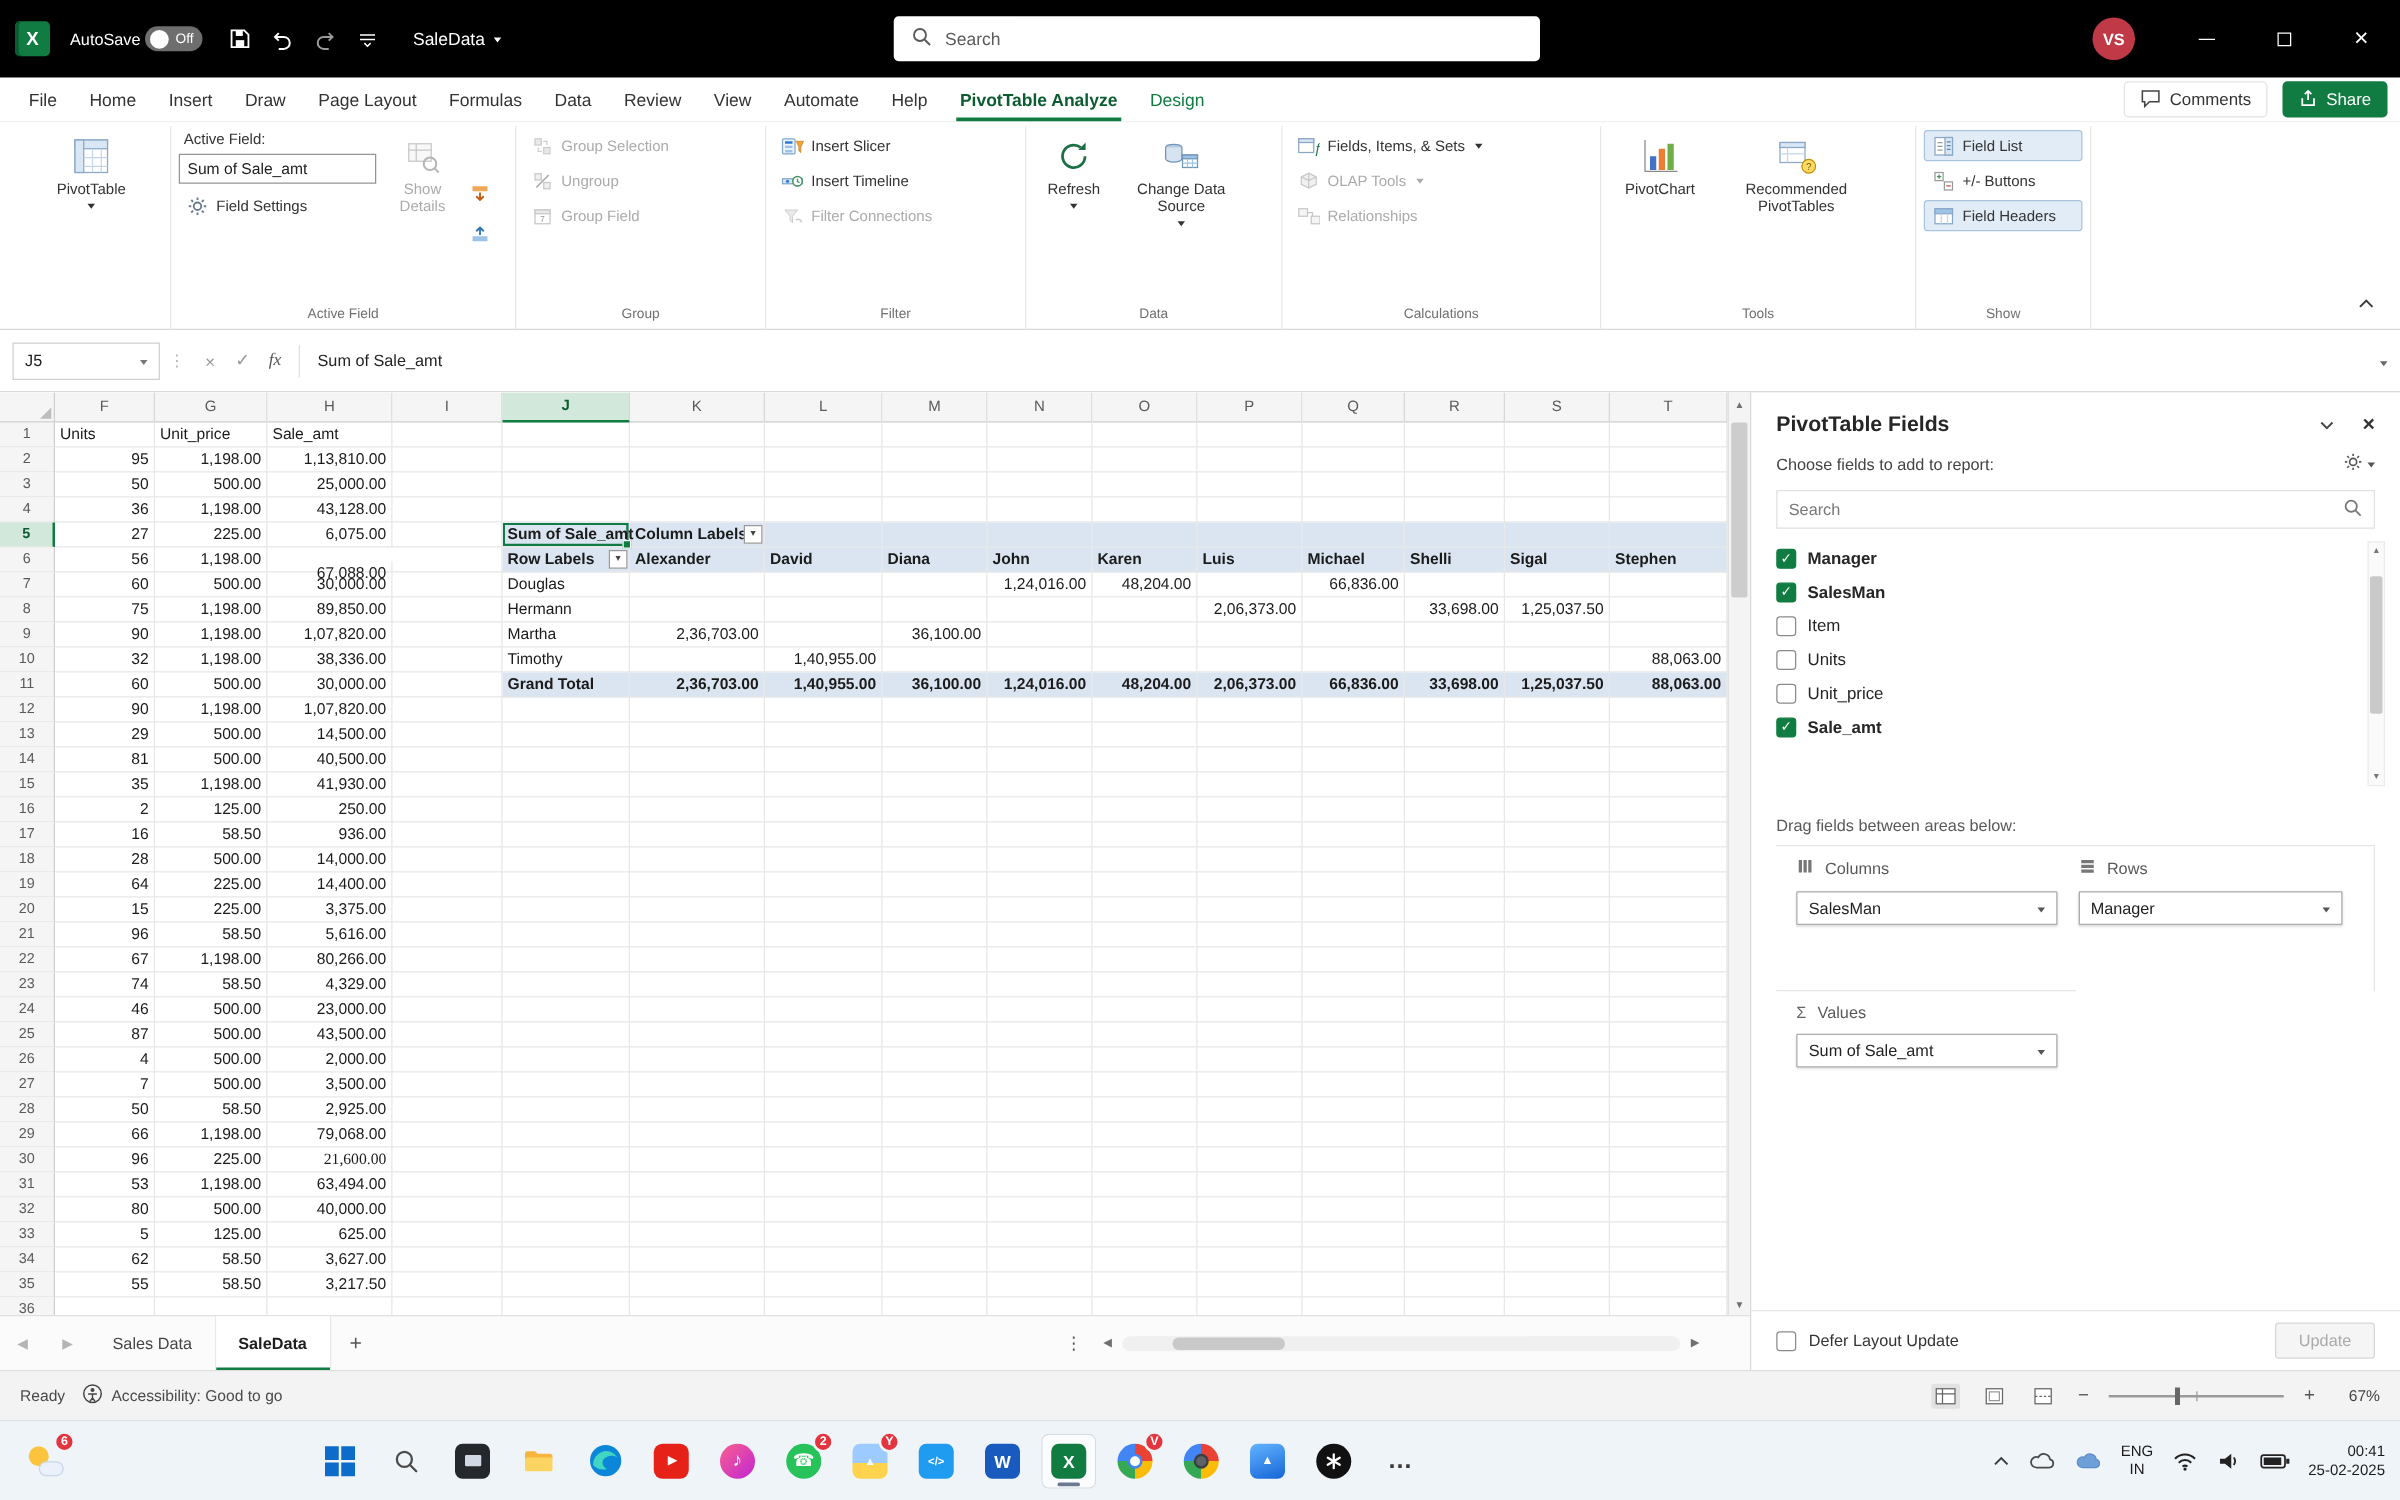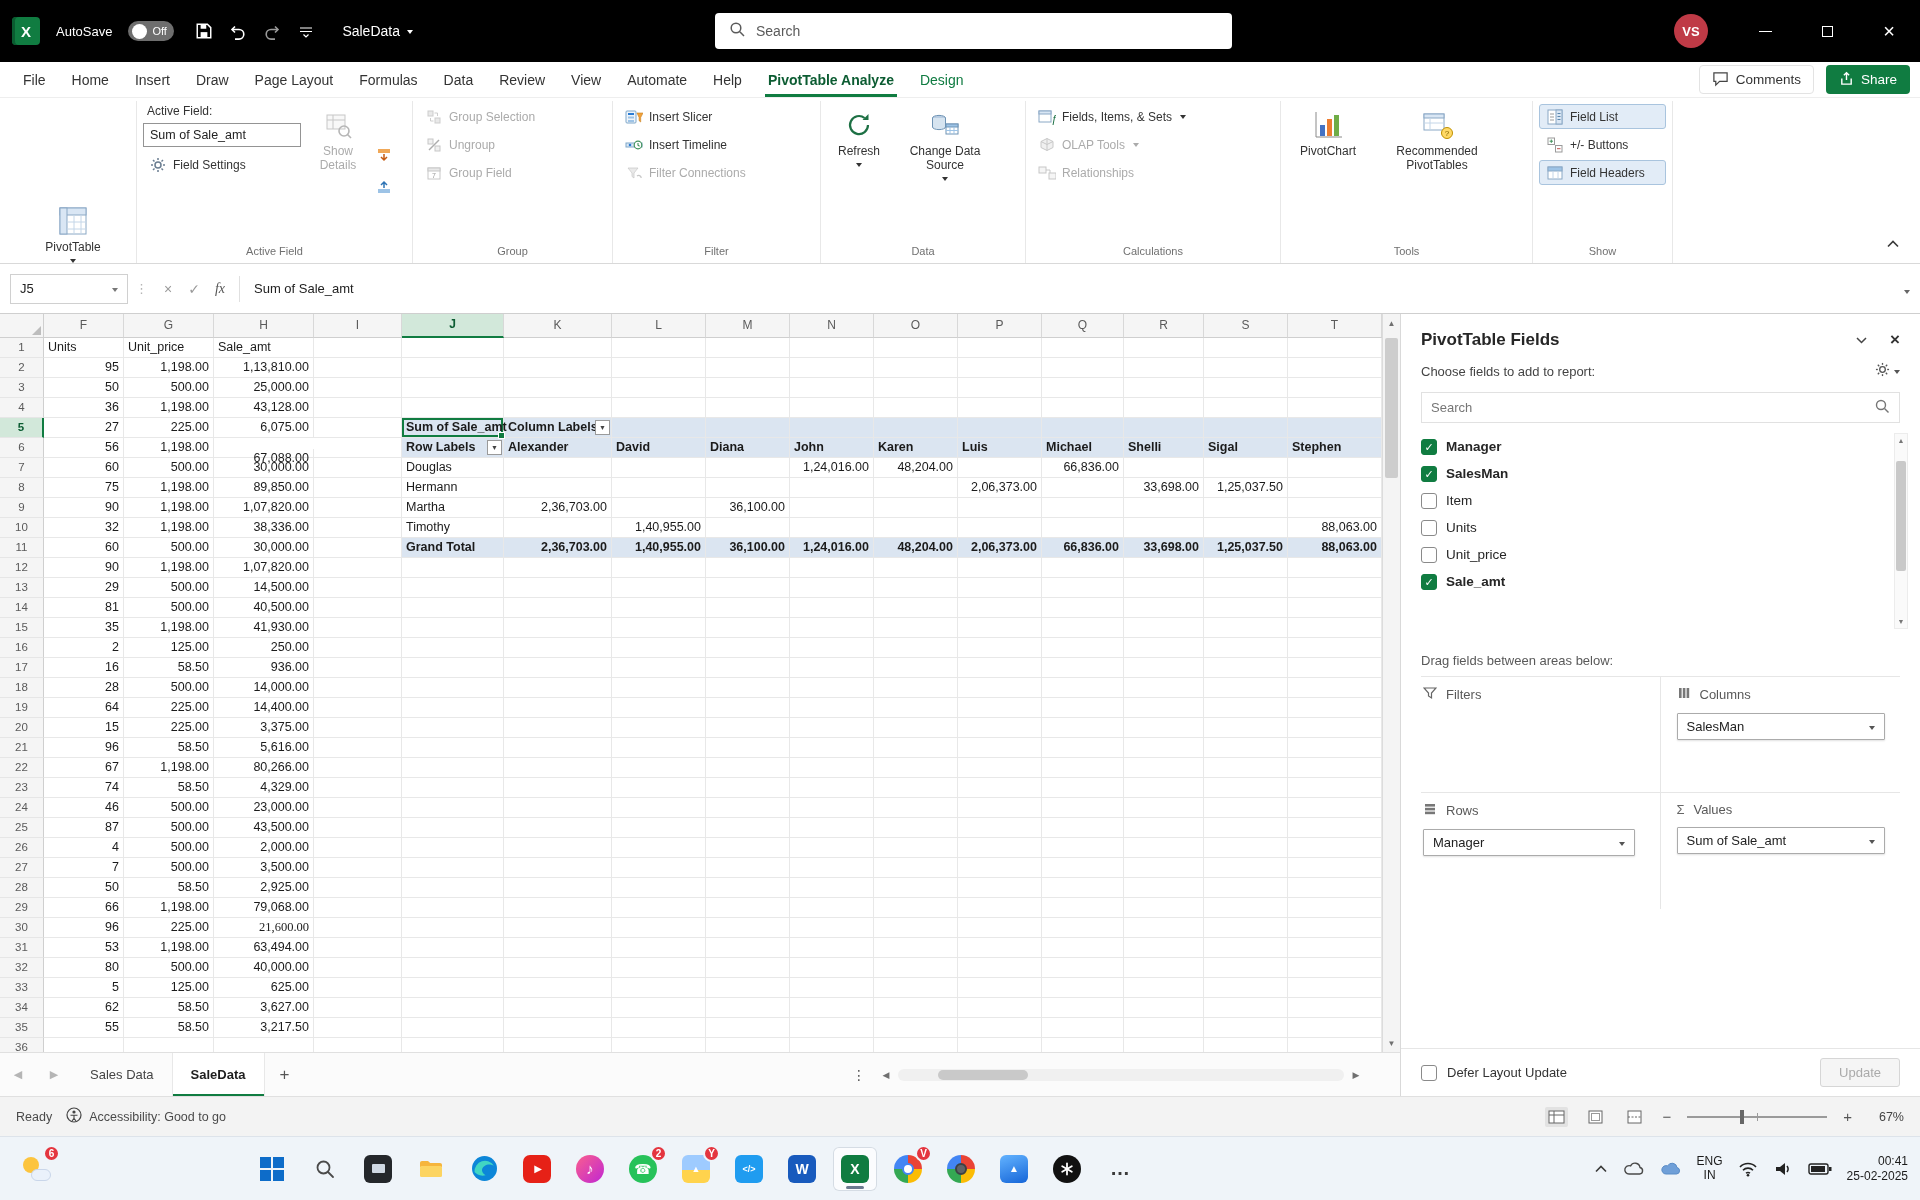--- a/index.html
+++ b/index.html
@@ -4,21 +4,21 @@
 <style>
   *{margin:0;padding:0;box-sizing:border-box}
   html,body{width:1920px;height:1200px;overflow:hidden}
   body{font-family:"Liberation Sans","DejaVu Sans",sans-serif;background:#fff;color:#222}
   button{background:none;border:none;font:inherit;color:inherit;text-align:inherit;padding:0}
   .app{width:1920px;height:1200px;display:flex;flex-direction:column}
 
   
   .tb{height:62px;background:#000;display:flex;align-items:center;color:#fff;position:relative;flex:0 0 auto}
   .xl{width:28px;height:28px;margin-left:12px;background:#107c41;border-radius:4px;display:flex;align-items:center;justify-content:center;font-weight:700;font-size:15px;color:#fff;box-shadow:inset 3px 0 0 #0a5c30}
-  .autosave{display:flex;align-items:center;gap:16px;margin-left:16px;font-size:13px}
+  .autosave{display:flex;align-items:center;gap:4px;margin-left:16px;font-size:13px}
   .toggle{width:46px;height:20px;border-radius:10px;background:#6e6e6e;display:flex;align-items:center;padding:2px 4px;gap:5px}
   .knob{width:15px;height:15px;border-radius:50%;background:#fff}
   .toggle b{font-size:11px;font-weight:400;color:#fff}
   .qat{display:flex;align-items:center;margin-left:14px;gap:2px}
   .qbtn{width:32px;height:32px;display:flex;align-items:center;justify-content:center;border-radius:4px}
   .fname{margin-left:20px;font-size:14px;display:flex;align-items:center;gap:7px;color:#fff}
   .tsearch{position:absolute;left:715px;top:13px;width:517px;height:36px;background:#fff;border-radius:4px;display:flex;align-items:center;padding:0 14px;gap:10px;color:#5a5a5a;font-size:14px}
   .avatar{width:34px;height:34px;border-radius:50%;background:#bf3a46;color:#fff;font-size:13px;font-weight:700;display:flex;align-items:center;justify-content:center;margin-left:auto}
   .wctr{display:flex;margin-left:26px}
   .wbtn{width:62px;height:62px;display:flex;align-items:center;justify-content:center}
@@ -35,21 +35,21 @@
   .trr{margin-left:auto;display:flex;align-items:center;gap:12px}
   .cbtn{display:flex;gap:7px;font-size:13.5px;color:#333;align-items:center;border:1px solid #e3e3e3;border-radius:4px;padding:4px 12px;height:29px}
   .shbtn{background:#107c41;color:#fff;border-radius:4px;padding:0 13px;height:29px;font-size:13.5px;display:flex;gap:7px;align-items:center}
 
   
   .ribbon{height:166px;background:#fff;border-bottom:1px solid #d9d9d9;display:flex;padding:3px 10px 0;position:relative;flex:0 0 auto}
   .rg{border-right:1px solid #e8e8e8;display:flex;flex-direction:column;padding:3px 6px 0}
   .glabel{margin-top:auto;font-size:11px;color:#707070;text-align:center;padding:3px 0 6px;white-space:nowrap}
   .gbody{display:flex;gap:4px;flex:1;min-height:0}
   .gbody.col{flex-direction:column;justify-content:flex-start;gap:3px}
-  .gbody.center{align-items:flex-end;justify-content:center}
+  .gbody.center{align-items:flex-start;justify-content:center}
   .bb{display:flex;flex-direction:column;align-items:center;text-align:center;font-size:12px;color:#333;padding-top:5px;gap:3px;border-radius:4px;line-height:1.18;width:68px}
   .bb .bicon{height:32px;display:flex;align-items:center;justify-content:center}
   .bb .blbl{white-space:normal}
   .sb{display:flex;align-items:center;gap:6px;height:25px;font-size:12px;color:#333;padding:0 6px;border-radius:3px;white-space:nowrap}
   .si{width:18px;display:flex;justify-content:center}
   .dis{color:#ababab}
   .dis [data-icon]{filter:grayscale(1) opacity(.55)}
   .chev{display:inline-block;width:0;height:0;border-left:3.5px solid transparent;border-right:3.5px solid transparent;border-top:4px solid currentColor;margin-top:2px}
   .sb .chev{margin-left:2px;margin-top:0}
   .af-left{display:flex;flex-direction:column;gap:5px;width:162px}
@@ -1352,28 +1352,20 @@
         <div class="pscroll">
           <span class="psarr">▲</span>
           <div class="pst">
               <div class="psthumb"></div>
             </div>
           <span class="psarr">▼</span>
         </div>
       </div>
       <div class="pdrag">Drag fields between areas below:</div>
       <div class="areas">
-        <div class="qd l t">
-          <div class="qhead">
-              <span data-icon="funnel"><svg width="14" height="14">
-                  <path d="M1 2 h12 l-4.5 5 v5 l-3-2 V7z" fill="none" stroke="#666" stroke-width="1.2"></path>
-                </svg></span>
-              <span>Filters</span>
-            </div>
-        </div>
         <div class="qd r t">
           <div class="qhead">
               <span data-icon="colsbars"><svg width="14" height="14">
                   <rect x="2" y="2" width="2.6" height="10" fill="#777"></rect>
                   <rect x="5.8" y="2" width="2.6" height="10" fill="#777"></rect>
                   <rect x="9.6" y="2" width="2.6" height="10" fill="#777"></rect>
                 </svg></span>
               <span>Columns</span>
             </div>
           <div class="chip">

